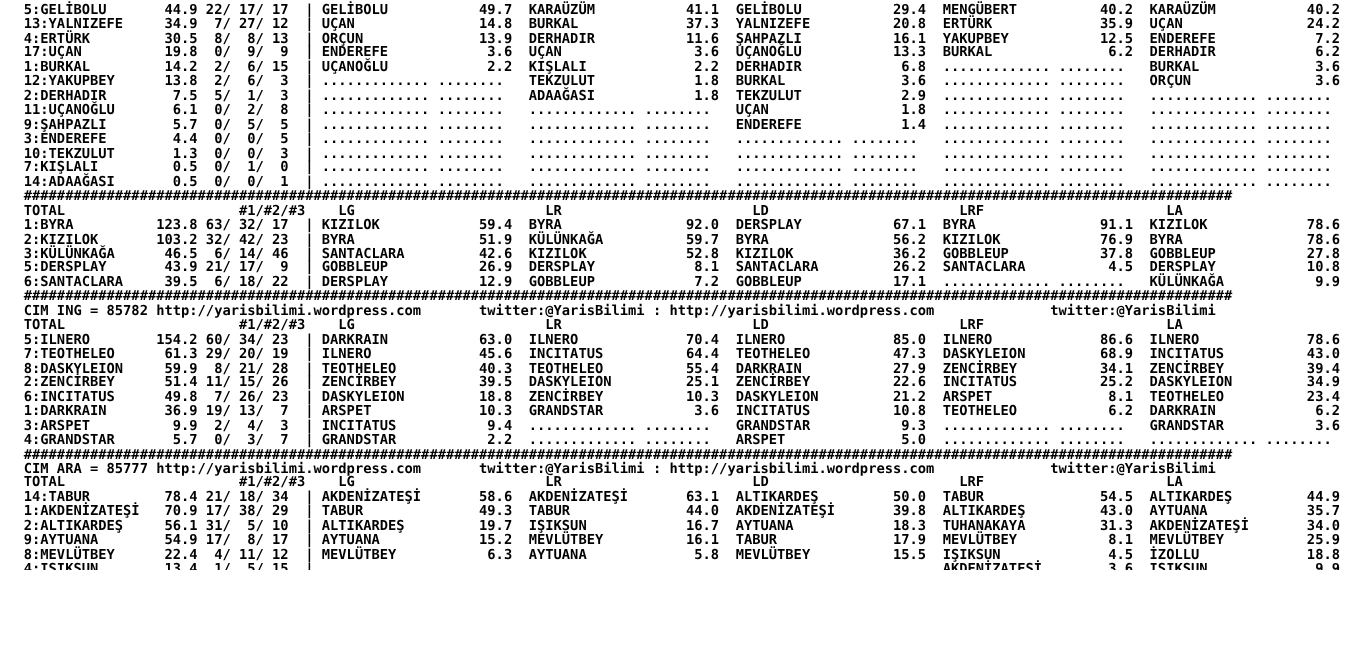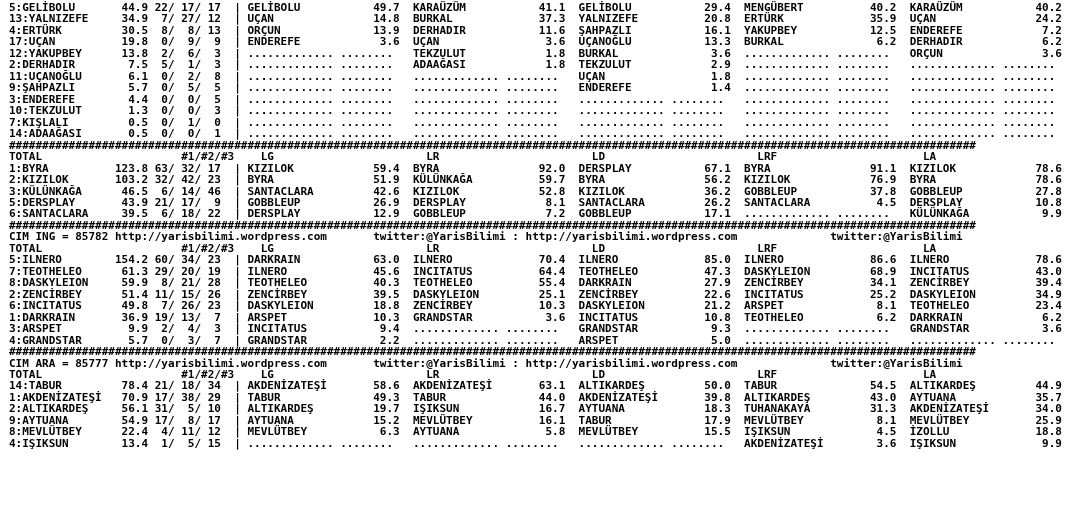--- a/index.html
+++ b/index.html
@@ -2,33 +2,34 @@
 <html><head>
 <meta charset="utf-8">
 <style>
   html,body{margin:0;padding:0;background:#ffffff;}
   .report{
     position:relative;
     width:1077px;height:456px;
     background:#ffffff;color:#000000;
     font-family:"DejaVu Sans Mono","Liberation Mono",monospace;
     font-weight:bold;font-size:11px;line-height:11.478px;
-    padding:2px 0 0 9px;box-sizing:border-box;
+    padding:2px 0 0 19px;box-sizing:border-box;
     overflow:hidden;
   }
   .row{white-space:pre;height:11.478px;}
 </style>
 </head>
 <body>
 
 <div class="report" id="report">
     <div class="row">5:GELİBOLU       44.9 22/ 17/ 17  | GELİBOLU           49.7  KARAÜZÜM           41.1  GELİBOLU           29.4  MENGÜBERT          40.2  KARAÜZÜM           40.2</div>
     <div class="row">13:YALNIZEFE     34.9  7/ 27/ 12  | UÇAN               14.8  BURKAL             37.3  YALNIZEFE          20.8  ERTÜRK             35.9  UÇAN               24.2</div>
     <div class="row">4:ERTÜRK         30.5  8/  8/ 13  | ORÇUN              13.9  DERHADIR           11.6  ŞAHPAZLI           16.1  YAKUPBEY           12.5  ENDEREFE            7.2</div>
     <div class="row">17:UÇAN          19.8  0/  9/  9  | ENDEREFE            3.6  UÇAN                3.6  UÇANOĞLU           13.3  BURKAL              6.2  DERHADIR            6.2</div>
+    <div class="row">1:BURKAL         14.2  2/  6/ 15  | UÇANOĞLU            2.2  KIŞLALI             2.2  DERHADIR            6.8  ............. ........   BURKAL              3.6</div>
     <div class="row">12:YAKUPBEY      13.8  2/  6/  3  | ............. ........   TEKZULUT            1.8  BURKAL              3.6  ............. ........   ORÇUN               3.6</div>
     <div class="row">2:DERHADIR        7.5  5/  1/  3  | ............. ........   ADAAĞASI            1.8  TEKZULUT            2.9  ............. ........   ............. ........</div>
     <div class="row">11:UÇANOĞLU       6.1  0/  2/  8  | ............. ........   ............. ........   UÇAN                1.8  ............. ........   ............. ........</div>
     <div class="row">9:ŞAHPAZLI        5.7  0/  5/  5  | ............. ........   ............. ........   ENDEREFE            1.4  ............. ........   ............. ........</div>
     <div class="row">3:ENDEREFE        4.4  0/  0/  5  | ............. ........   ............. ........   ............. ........   ............. ........   ............. ........</div>
     <div class="row">10:TEKZULUT       1.3  0/  0/  3  | ............. ........   ............. ........   ............. ........   ............. ........   ............. ........</div>
     <div class="row">7:KIŞLALI         0.5  0/  1/  0  | ............. ........   ............. ........   ............. ........   ............. ........   ............. ........</div>
     <div class="row">14:ADAAĞASI       0.5  0/  0/  1  | ............. ........   ............. ........   ............. ........   ............. ........   ............. ........</div>
     <div class="row">##################################################################################################################################################</div>
     <div class="row">TOTAL                     #1/#2/#3    LG                       LR                       LD                       LRF                      LA                     </div>

